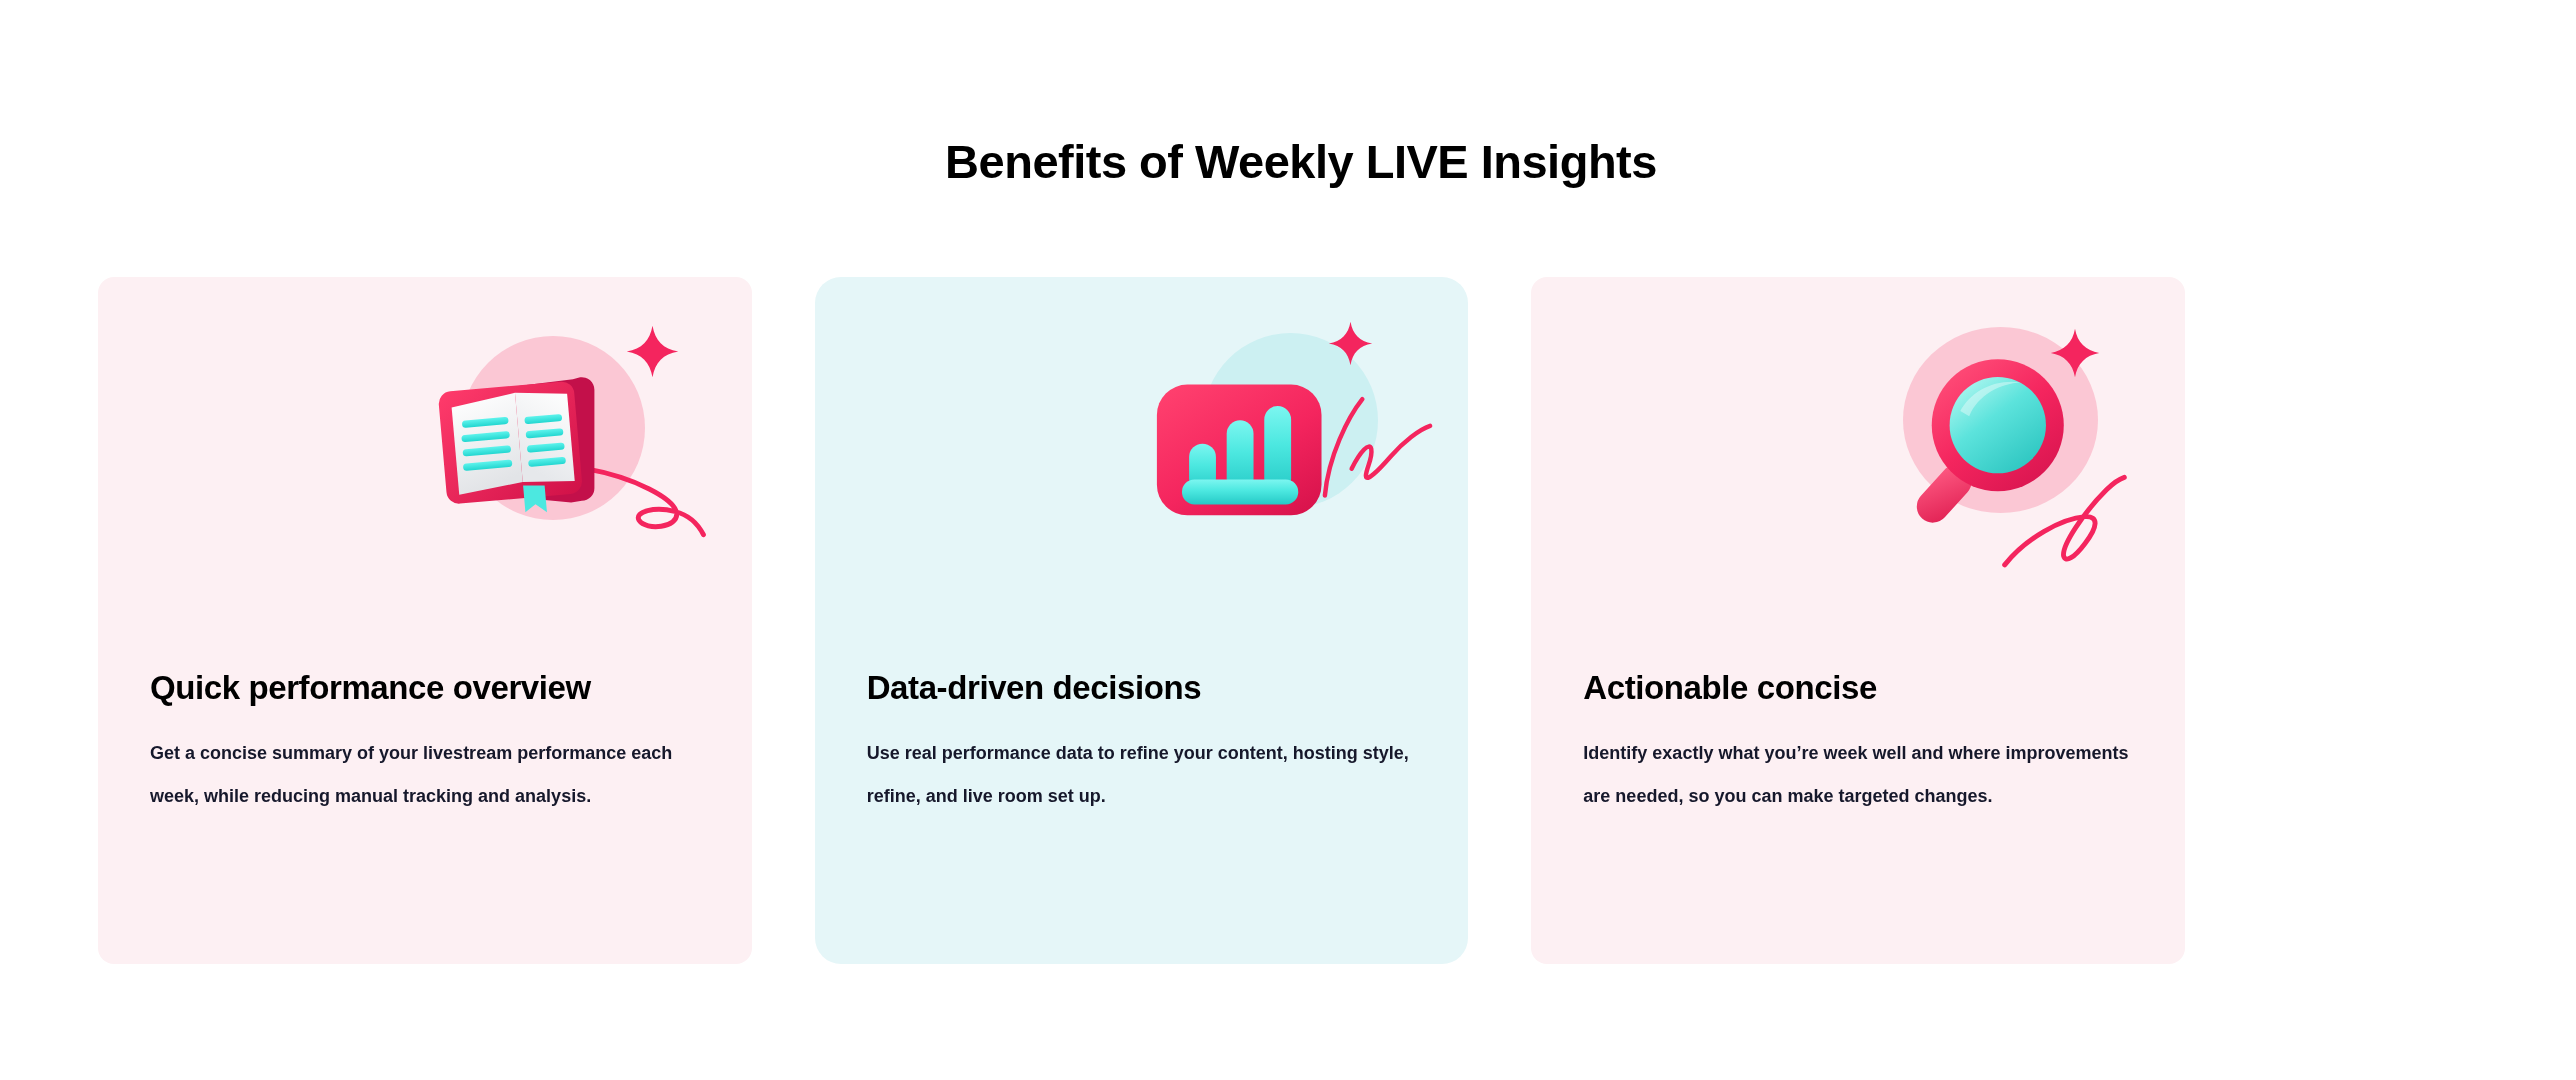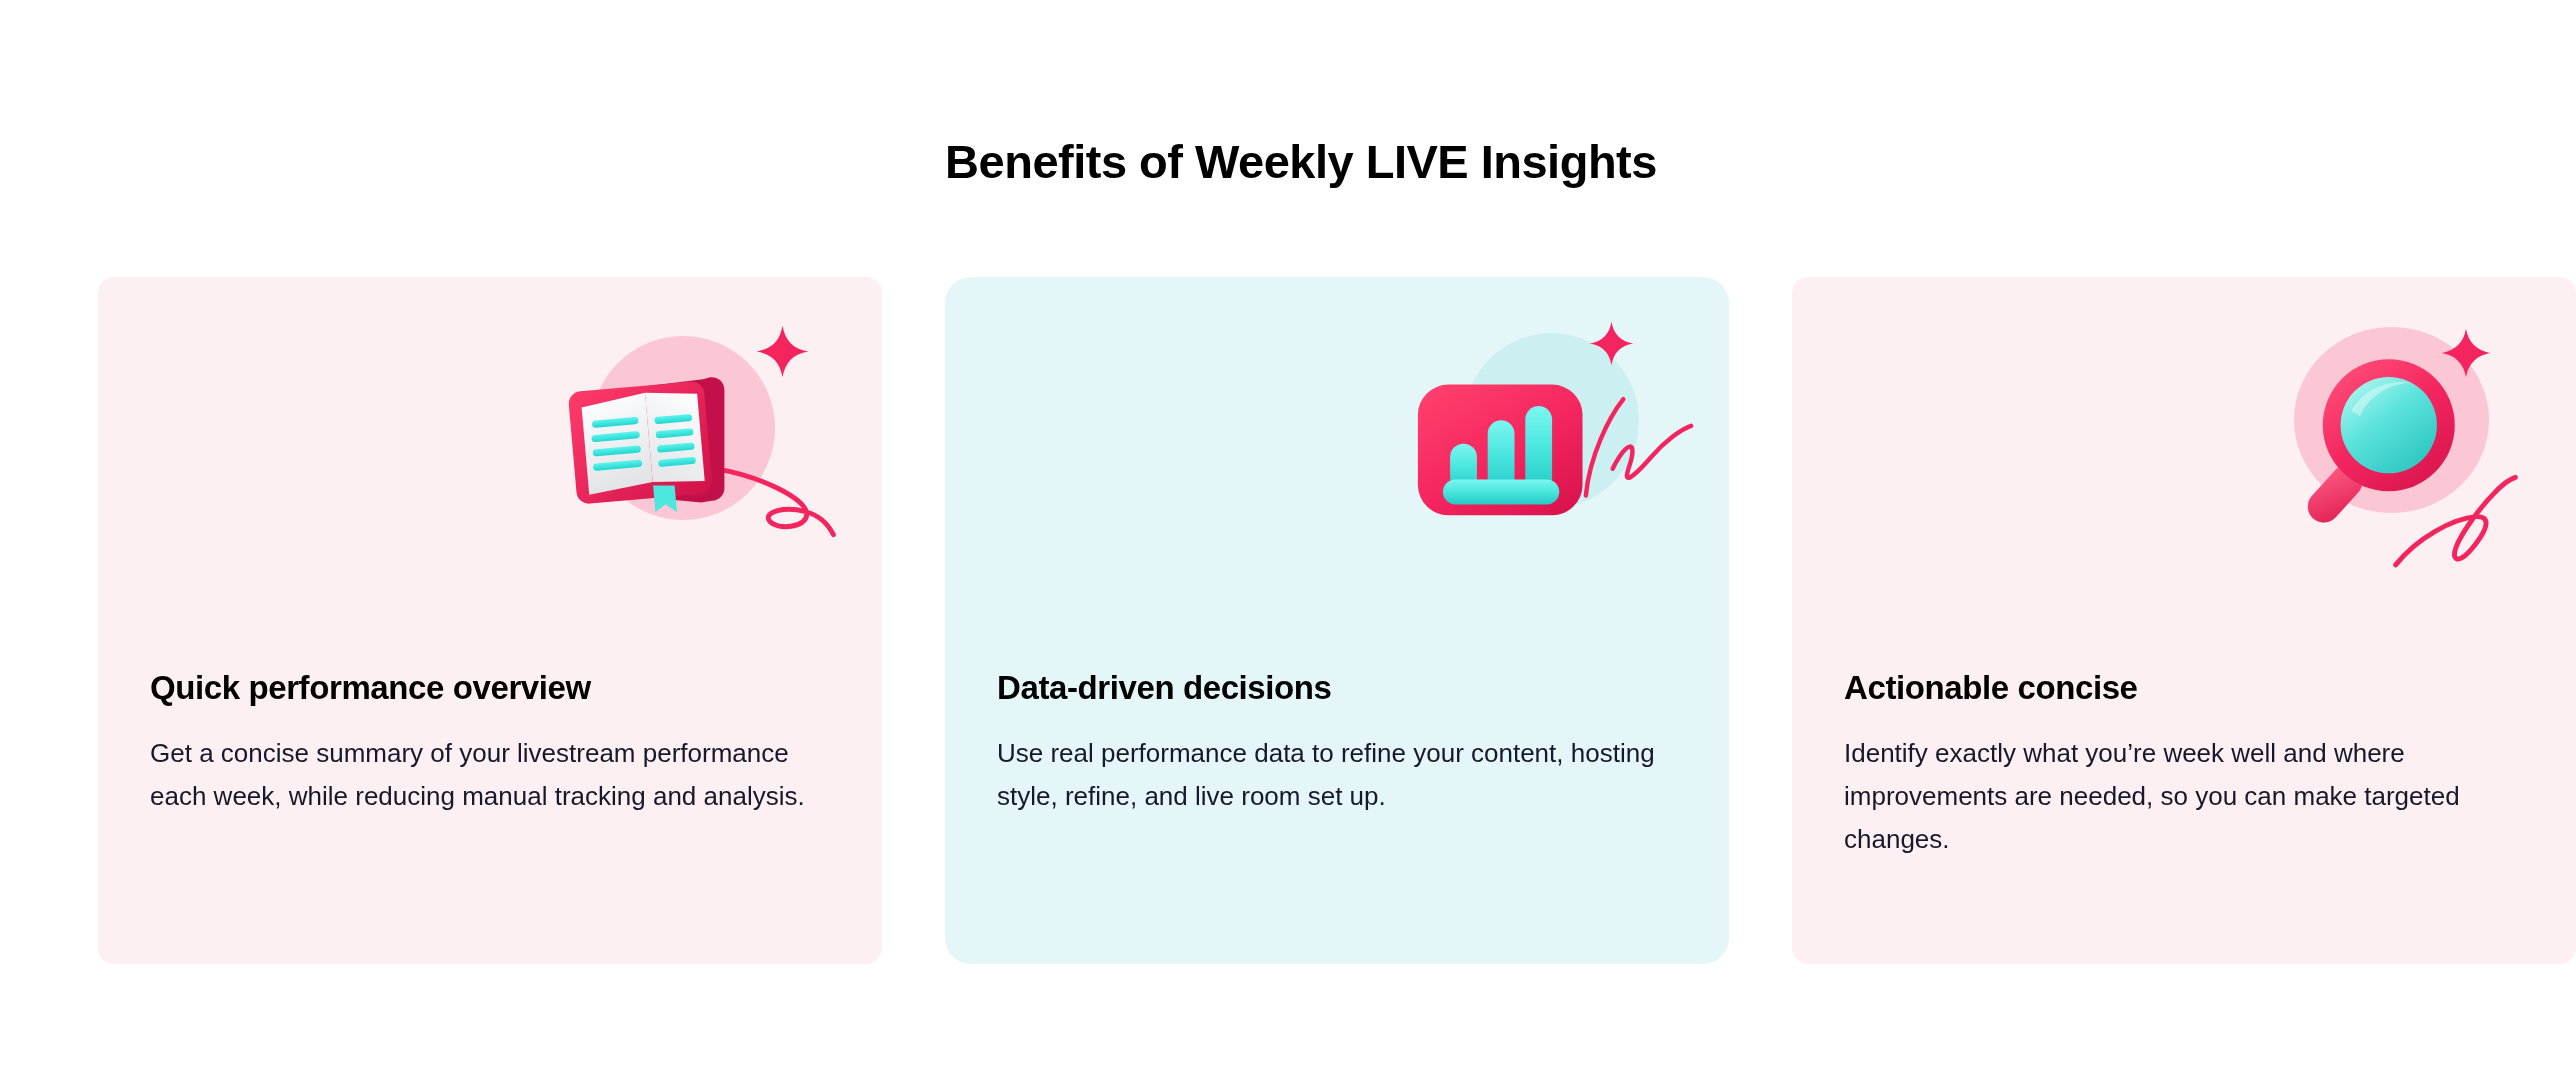--- a/index.html
+++ b/index.html
@@ -37,21 +37,21 @@
     color: #000000;
     white-space: nowrap;
     padding-left: 13px;
   }
 
   
   .cards {
     position: absolute;
     left: 98px;
     top: 277px;
-    width: 2478px;
+    width: 2087px;
     height: 687px;
     display: flex;
     flex-direction: row;
     gap: 63px;
   }
 
   .card {
     position: relative;
     flex: 1 1 0;
     border-radius: 16px;
@@ -99,23 +99,23 @@
   .card-heading {
     margin: 0 0 25px 0;
     font-size: 33px;
     line-height: 39px;
     font-weight: 700;
     letter-spacing: -0.4px;
     color: #000000;
   }
   .card-body {
     margin: 0;
-    font-size: 26px;
+    font-size: 18px;
     line-height: 43px;
-    font-weight: 400;
+    font-weight: 700;
     color: #16182b;
   }
 </style>
 </head>
 <body>
 
 <div class="page">
 
   <h1 class="section-title">Benefits of Weekly LIVE Insights</h1>
 

